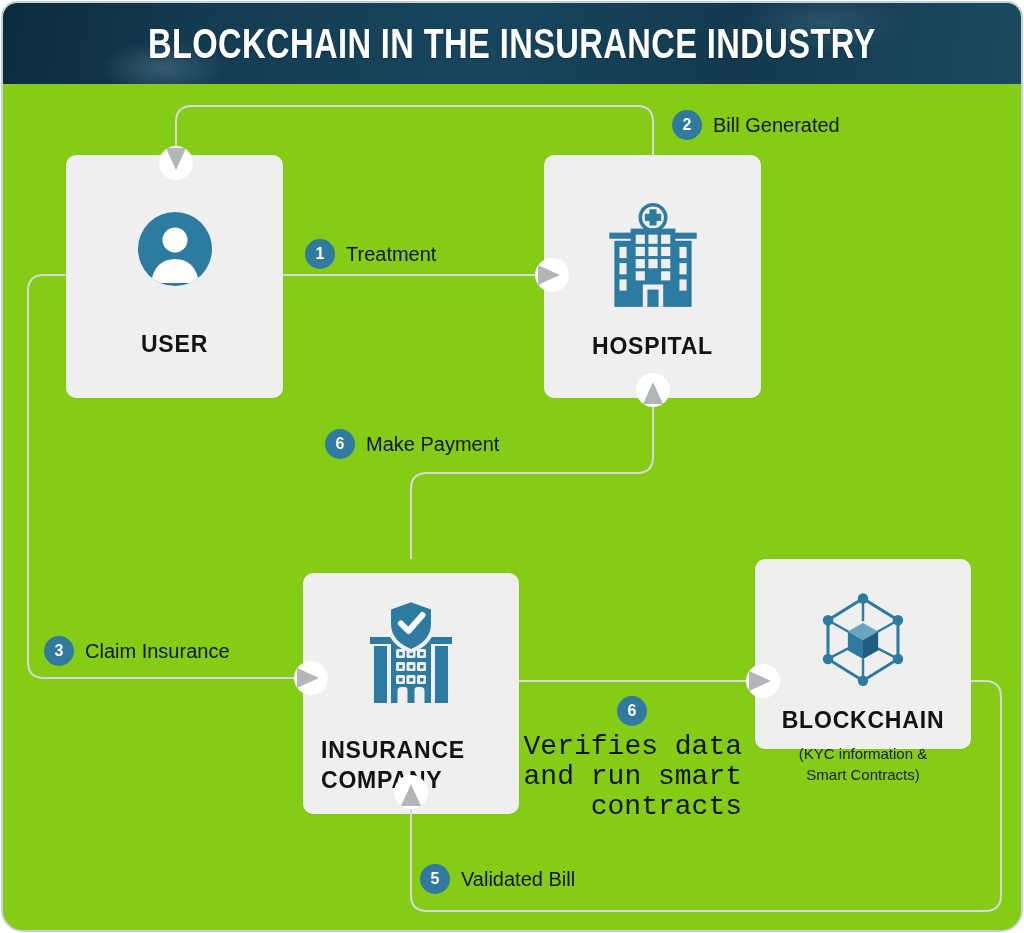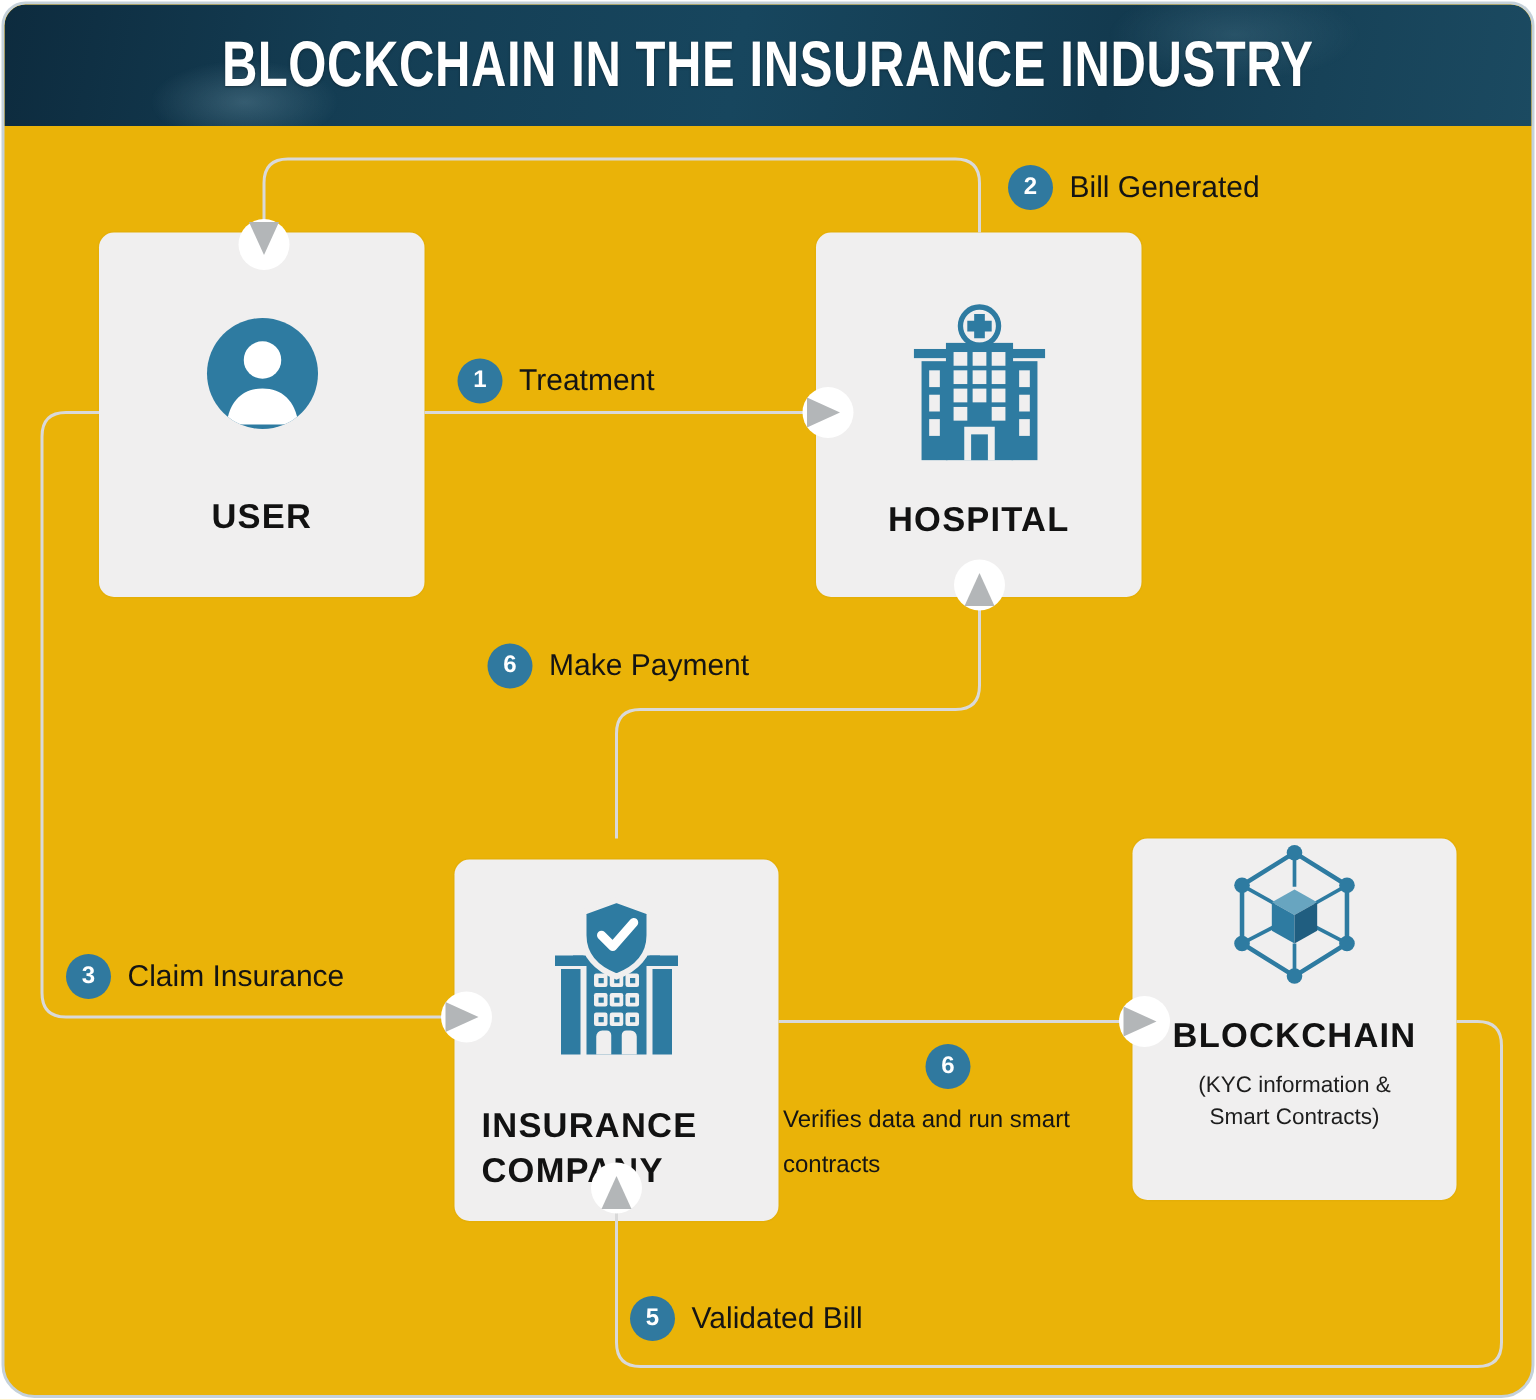--- a/index.html
+++ b/index.html
@@ -2,21 +2,21 @@
 <html><head>
 <meta charset="utf-8">
 <style>
   * { margin:0; padding:0; box-sizing:border-box; }
   html,body { width:1024px; height:933px; background:#fff; font-family:"Liberation Sans", sans-serif; }
   .stage { position:relative; width:1024px; height:933px; background:#fff; overflow:hidden; }
   .card {
     position:absolute; inset:1px;
     border:2px solid #c5d1da;
     border-radius:16px 16px 22px 22px;
-    background:#eab308; overflow:hidden;
+    background:#84cc16; overflow:hidden;
   }
   .header {
     position:absolute; left:0; top:0; width:100%; height:81px;
     background:linear-gradient(100deg,#0d2b3e 0%,#143d53 22%,#17465e 48%,#133a4f 72%,#1b4a61 100%);
     display:flex; align-items:center; justify-content:center;
     border-radius:14px 14px 0 0;
   }
   .header::before {
     content:""; position:absolute; inset:0;
     background:
@@ -38,21 +38,21 @@
   .node-label { font-weight:700; color:#121212; font-size:23px; letter-spacing:.8px; text-align:left; line-height:30px; }
   .node-sublabel { color:#1d1d1d; font-size:15px; line-height:21px; text-align:center; margin-top:8px; }
   .flow-label { position:absolute; display:flex; align-items:center; gap:11px; z-index:6; }
   .flow-label .text { font-size:20px; color:#141414; white-space:nowrap;text-align:center; }
   .badge {
     width:30px; height:30px; border-radius:50%; background:#30799f; flex:0 0 auto;
     color:#fff; font-size:16px; font-weight:700;
     display:flex; align-items:center; justify-content:center;
   }
   .flow-col { position:absolute; display:flex; flex-direction:column; align-items:center; z-index:6; }
-  .flow-col .text { font-size:16px; color:#141414; text-align:left; line-height:30px; margin-top:6px; }
+  .flow-col .text { font-size:28px; color:#141414; text-align:right; line-height:30px; margin-top:6px;font-family:Liberation Mono, monospace; }
   svg.overlay { position:absolute; inset:0; z-index:5; pointer-events:none; }
   .icon-wrap { display:flex; align-items:center; justify-content:center; }
 </style>
 </head>
 <body>
 
 <div class="stage">
   <div class="card">
 
     <div class="header">
@@ -174,21 +174,21 @@
               <rect x="64" y="81" width="3.5" height="3.5"></rect>
           </g>
           <path d="M44 106 v-12 a4 4 0 0 1 4 -4 h3 a3 3 0 0 1 3 3 v13 z M61 106 v-13 a3 3 0 0 1 3 -3 h3 a4 4 0 0 1 4 4 v12 z" fill="#f0efef" transform="translate(-2.5 0)"></path>
           <path d="M55 3 l22 8 v15.5 c0 13.5 -9 22.5 -22 27.5 c-13 -5 -22 -14 -22 -27.5 V 11 z" fill="#2e7ba1" stroke="#f0efef" stroke-width="4"></path>
           <path d="M45 26.5 l7.5 7.5 l14 -16" stroke="#fff" stroke-width="6" fill="none" stroke-linecap="round" stroke-linejoin="round"></path>
         </svg>
       </span>
       <div class="node-label" style="margin-top:26px; width:180px;">INSURANCE COMPANY</div>
     </div>
 
-    <div class="node" style="left:752px; top:556px; width:216px; height:241px; ">
+    <div class="node" style="left:752px; top:556px; width:216px; height:190px; padding-top:30px;">
       <span class="icon-wrap">
         <svg width="104" height="104" viewBox="0 0 110 110">
           <polygon points="55,10 92,33 92,74 55,97 18,74 18,33" fill="none" stroke="#2e7ba1" stroke-width="3.2"></polygon>
           <g stroke="#2e7ba1" stroke-width="2.6">
             <line x1="55" y1="10" x2="55" y2="34"></line>
             <line x1="55" y1="97" x2="55" y2="74"></line>
             <line x1="18" y1="33" x2="41" y2="46"></line>
             <line x1="92" y1="33" x2="69" y2="46"></line>
             <line x1="18" y1="74" x2="41" y2="62"></line>
             <line x1="92" y1="74" x2="69" y2="62"></line>

